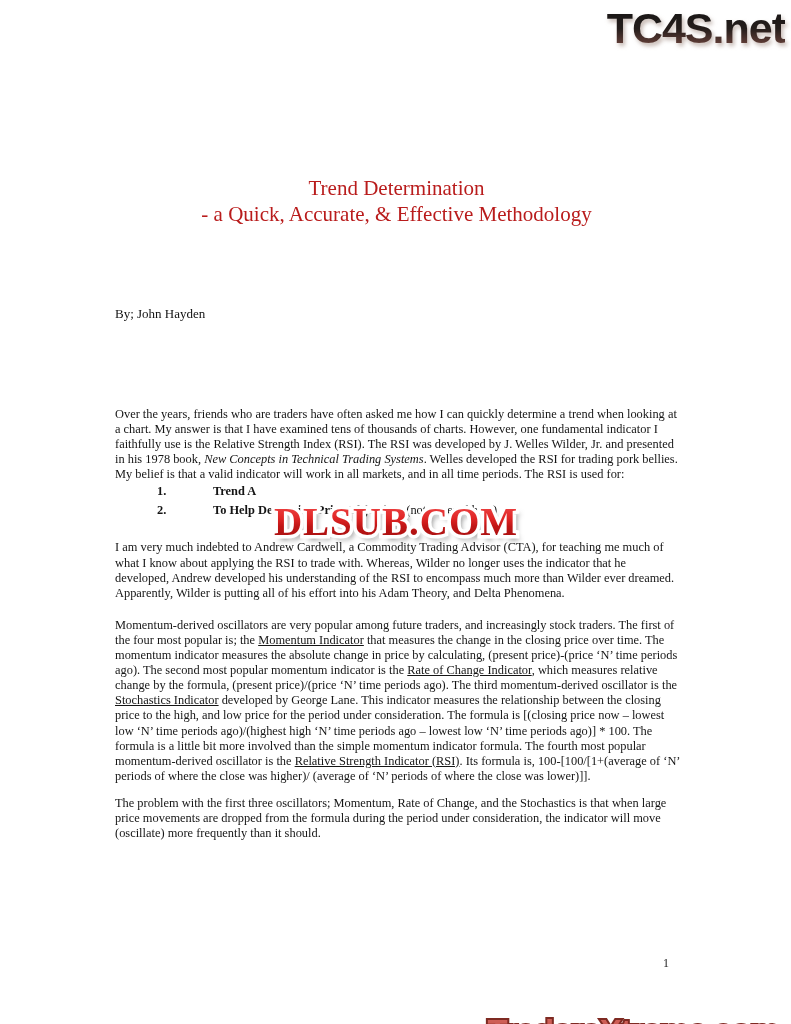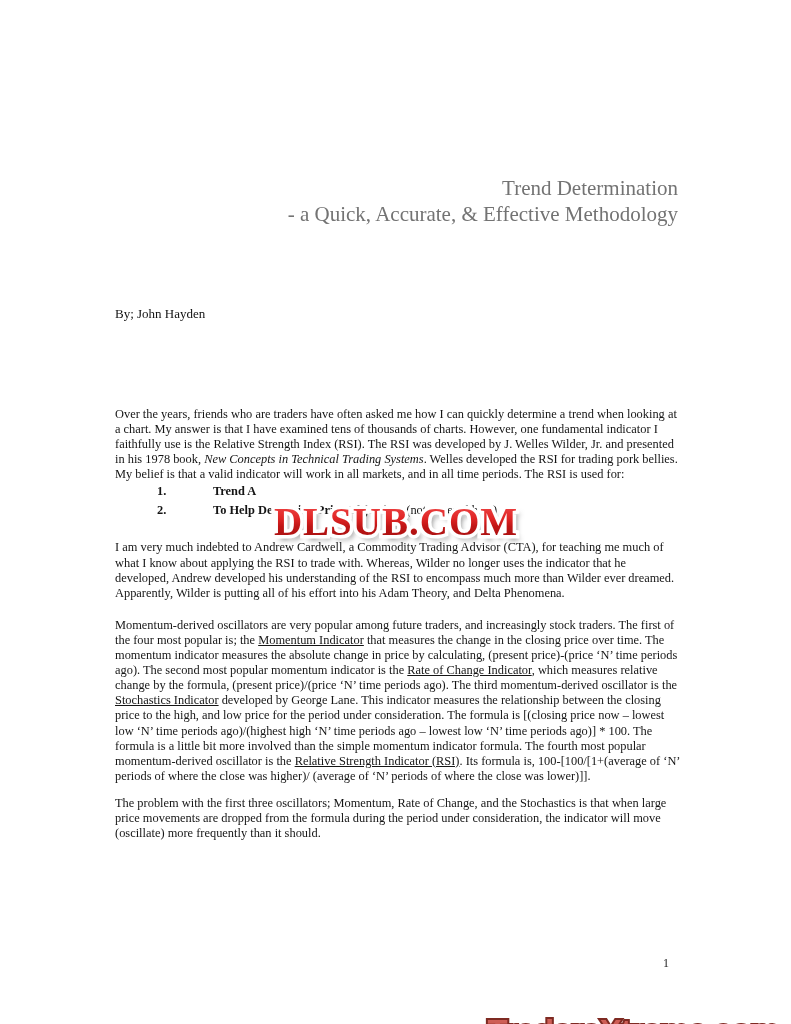--- a/index.html
+++ b/index.html
@@ -28,24 +28,24 @@
     color: transparent;
     filter: drop-shadow(2px 3px 2px rgba(150,125,115,0.55));
   }
 
   
   .title {
     position: absolute;
     top: 175px;
     left: 115px;
     width: 563px;
-    text-align: right;
+    text-align: center;
     font-size: 21px;
     line-height: 26px;
-    color: #737373;
+    color: #b91c1c;
   }
   .byline {
     position: absolute;
     top: 306px;
     left: 115px;
     width: 530px;
     text-align: left;
     font-size: 13px;
     color: #111;
   }
@@ -147,20 +147,21 @@
     background-clip: text;
     color: transparent;
     z-index: 3;
   }
 </style>
 </head>
 <body>
 
 <div class="page">
 
+  <div class="tc4s-logo">TC4S.net</div>
 
   <div class="title">
     <div>Trend Determination</div>
     <div>- a Quick, Accurate, &amp; Effective Methodology</div>
   </div>
 
   <div class="byline">By; John Hayden</div>
 
   <div class="body-text">
 

